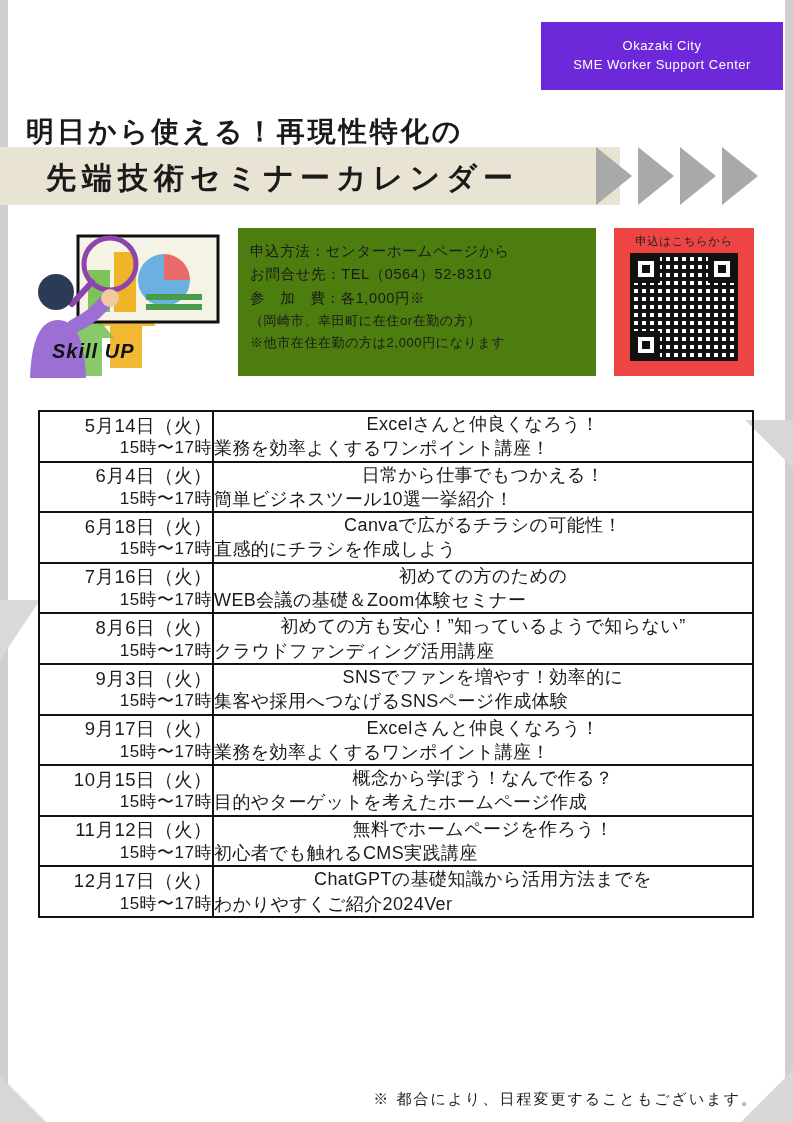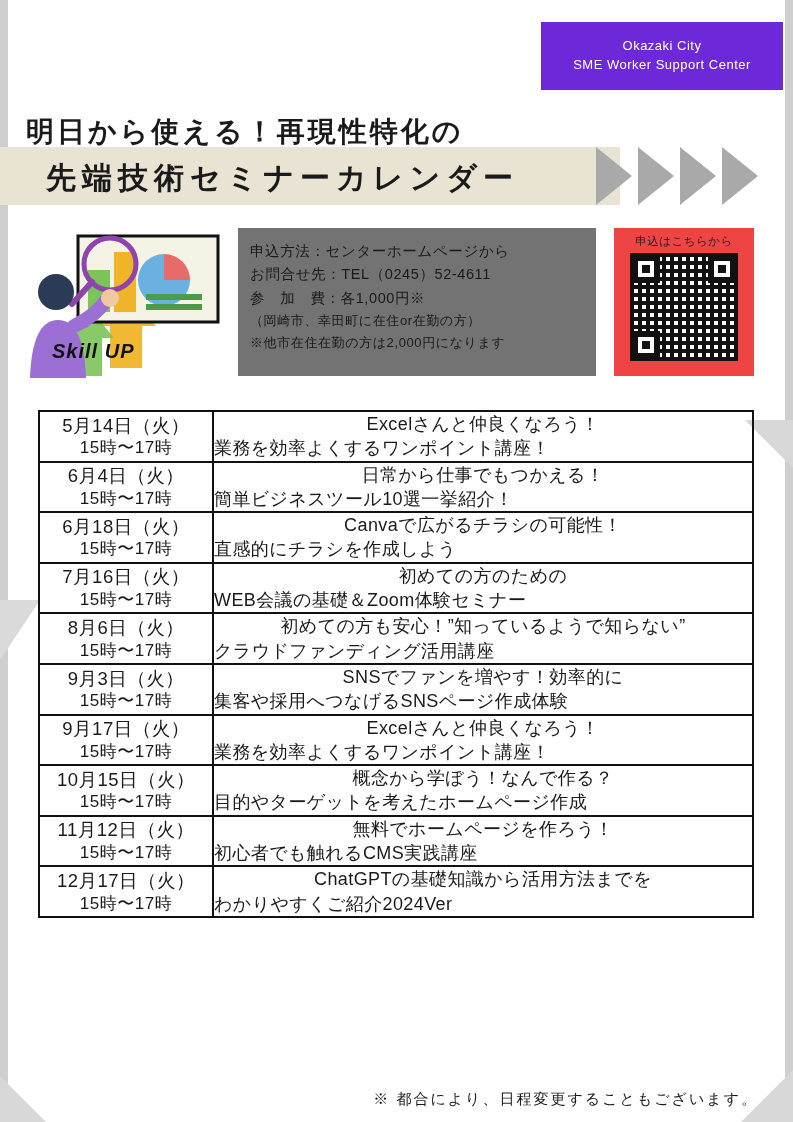--- a/index.html
+++ b/index.html
@@ -159,21 +159,21 @@
     margin-left: 28px;
   }
 
   
   .info-box {
     position: absolute;
     left: 238px;
     top: 228px;
     width: 358px;
     height: 148px;
-    background: #737373;
+    background: #4d7c0f;
     z-index: 2;
     padding: 12px 10px 0 12px;
     box-sizing: border-box;
   }
   .info-line {
     font-size: 14.5px;
     line-height: 1.62;
     letter-spacing: 0.6px;
     white-space: nowrap;
   }
@@ -262,21 +262,21 @@
     width: 716px;
     table-layout: fixed;
   }
   table.sem td {
     border: 2px solid #111;
     padding: 0;
     vertical-align: middle;
   }
   td.datecell {
     width: 172px;
-    text-align: center;
+    text-align: right;
     font-size: 18.5px;
     line-height: 1.28;
     padding: 5px 0 6px;
     letter-spacing: 0.5px;
   }
   td.datecell .dline2 {
     font-size: 17px;
   }
   td.titlecell {
     padding: 5px 10px 6px 8px;
@@ -343,21 +343,21 @@
 
   <circle cx="42" cy="74" r="18" fill="#2b3a55"></circle>
   <path d="M16 160 q2 -58 28 -58 q26 0 28 58 z" fill="#9b6fd4"></path>
   <path d="M60 108 q22 -10 34 -28" stroke="#9b6fd4" stroke-width="14" fill="none" stroke-linecap="round"></path>
   <circle cx="96" cy="80" r="9" fill="#f0c9a0"></circle>
 </svg>
 <div class="skillup-text">Skill UP</div>
 
 <div class="info-box">
   <div class="info-line">申込方法：センターホームページから</div>
-  <div class="info-line">お問合せ先：TEL（0245）52-4611</div>
+  <div class="info-line">お問合せ先：TEL（0564）52-8310</div>
   <div class="info-line">参　加　費：各1,000円※</div>
   <div class="info-line small">（岡崎市、幸田町に在住or在勤の方）</div>
   <div class="info-line small">※他市在住在勤の方は2,000円になります</div>
 </div>
 
 <div class="qr-box">
   <div class="qr-label">申込はこちらから</div>
   <div class="qr-code">
     <span class="qr-eye tl"></span>
     <span class="qr-eye tr"></span>

